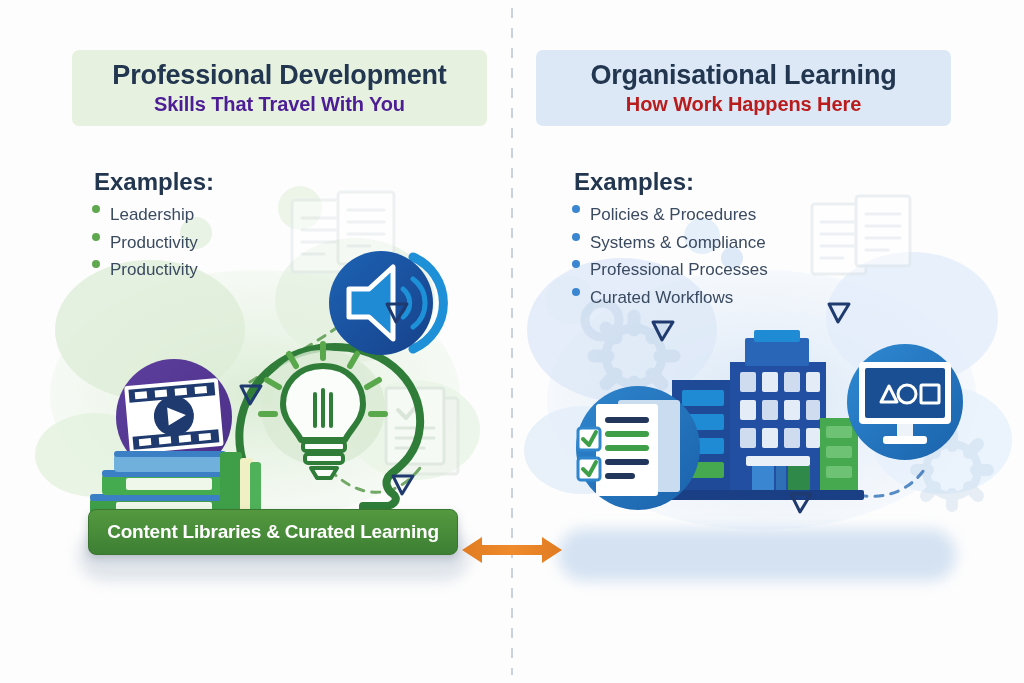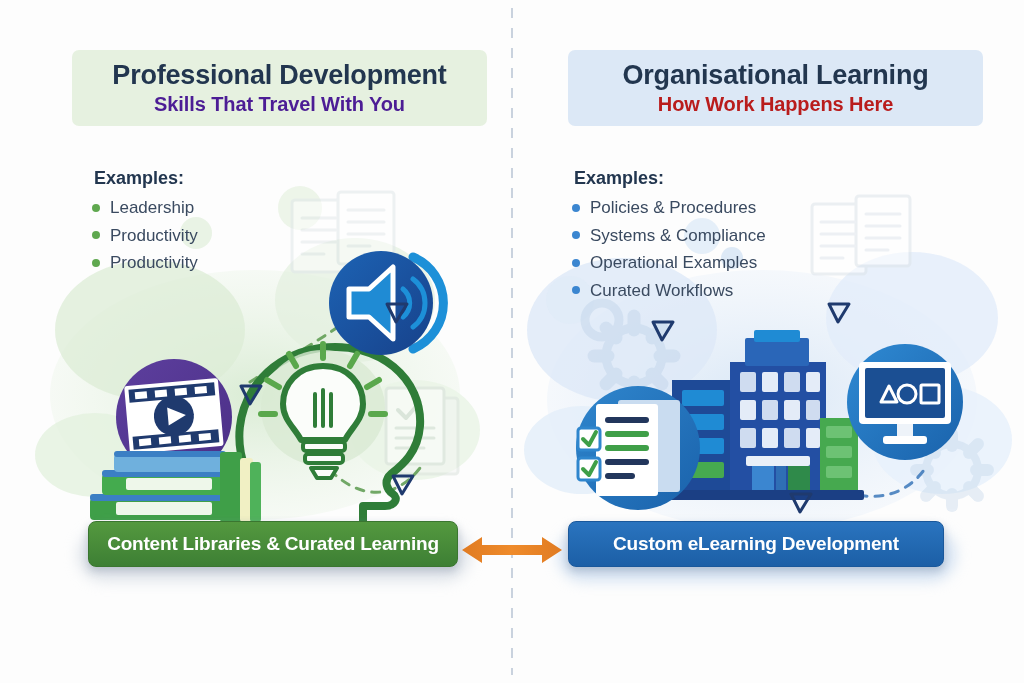--- a/index.html
+++ b/index.html
@@ -40,33 +40,33 @@
   }
   .header-sub{
     font-size:20px;font-weight:bold;letter-spacing:-.1px;line-height:1.1;margin:0;
   }
   .sub-green{color:#4c1d95;}
   .sub-blue{color:#b91c1c;}
 
   
   .examples{position:absolute;top:168px;z-index:6;}
   .examples-left{left:92px;}
-  .ex-title{font-size:18px;font-weight:bold;color:#22364f;margin:0 0 9px 2px;}
+  .ex-title{font-size:24px;font-weight:bold;color:#22364f;margin:0 0 9px 2px;}
   .ex-list{list-style:none;margin:0;padding:0;}
   .ex-list li{
-    display:flex;align-items:center;gap:10px;
+    display:flex;gap:10px;
     font-size:17px;color:#3a4a60;margin-bottom:8px;line-height:1.15;
   }
   .dot{width:8px;height:8px;border-radius:50%;flex:none;}
   .dot-green{background:#5fa84f;}
   .dot-blue{background:#3b86d0;}
 
   
   .banner{
-    position:absolute;bottom:116px;height:44px;border-radius:8px;
+    position:absolute;bottom:128px;height:44px;border-radius:8px;
     display:flex;align-items:center;justify-content:center;
     color:#ffffff;font-size:19px;font-weight:bold;letter-spacing:-.2px;
     box-shadow:0 4px 9px rgba(40,60,90,.22);
   }
   .banner-left{
     left:88px;width:368px;
     background:linear-gradient(180deg,#54993f 0%,#3d7f34 100%);
     border:1px solid #3a7630;
   }
   .banner-right{
@@ -416,49 +416,48 @@
     <svg width="26" height="26" style="position:absolute;left:650px;top:318px;transform:translateX(-512px);">
       <path d="M3 4 L 23 4 L 12 22 Z" fill="none" stroke="#1f3a6e" stroke-width="3" stroke-linejoin="round"></path>
     </svg>
     <svg width="26" height="26" style="position:absolute;left:788px;top:490px;transform:translateX(-512px);">
       <path d="M3 4 L 23 4 L 12 22 Z" fill="none" stroke="#1f3a6e" stroke-width="3" stroke-linejoin="round"></path>
     </svg>
     <svg width="26" height="26" style="position:absolute;left:826px;top:300px;transform:translateX(-512px);">
       <path d="M3 4 L 23 4 L 12 22 Z" fill="none" stroke="#1f3a6e" stroke-width="3" stroke-linejoin="round"></path>
     </svg>
 
-    <div class="header header-right" style="left:24px;margin-left:32px;">
+    <div class="header header-right" style="left:24px;">
       <div class="header-title">Organisational Learning</div>
       <div class="header-sub sub-blue">How Work Happens Here</div>
     </div>
 
     <div class="examples" style="left:60px;">
       <div class="ex-title">Examples:</div>
       <ul class="ex-list">
         <li>
           <span class="dot dot-blue"></span>
           <span>Policies &amp; Procedures</span>
         </li>
         <li>
           <span class="dot dot-blue"></span>
           <span>Systems &amp; Compliance</span>
         </li>
         <li>
           <span class="dot dot-blue"></span>
-          <span>Operational Examples</span>
+          <span>Professional Processes</span>
         </li>
         <li>
           <span class="dot dot-blue"></span>
           <span>Curated Workflows</span>
         </li>
       </ul>
     </div>
 
     <div class="banner-glow" style="left:46px;width:398px;background:rgba(190,212,236,.65);"></div>
-    <div class="banner banner-right" style="left:56px;">Custom eLearning Development</div>
   </div>
 
   <div class="divider"></div>
 
   <div class="arrow-wrap">
     <svg width="100" height="30" viewBox="0 0 100 30">
       <defs>
         <linearGradient id="og" x1="0" y1="0" x2="1" y2="0">
           <stop offset="0%" stop-color="#e07b22"></stop>
           <stop offset="50%" stop-color="#ef8b2b"></stop>

